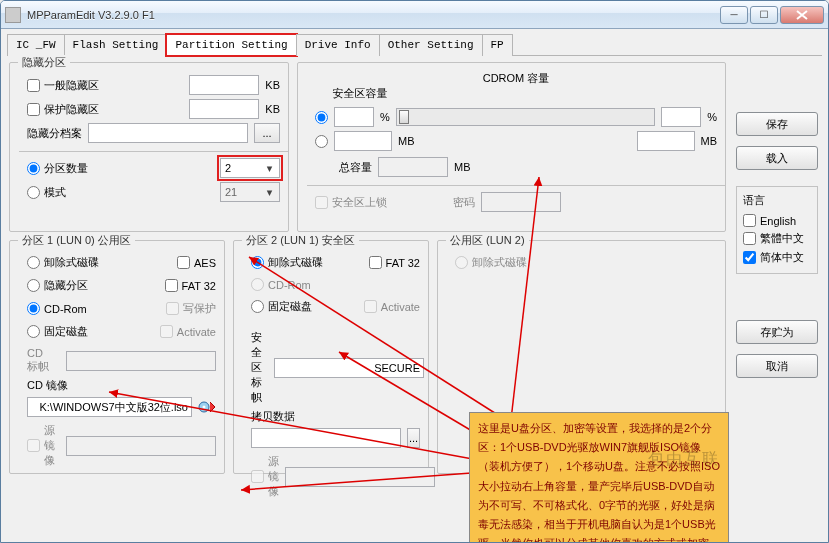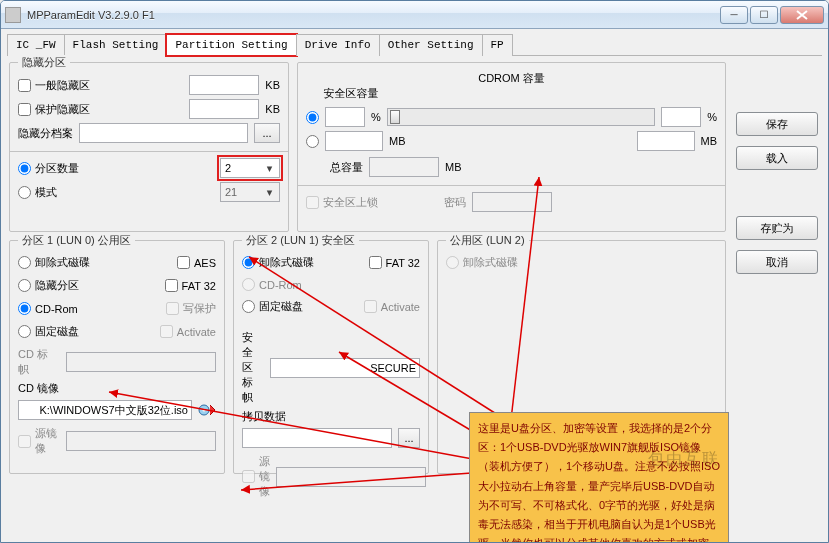--- a/index.html
+++ b/index.html
@@ -14,21 +14,21 @@
 .titlebar .btn.close svg { display:block; }
 
 .body { padding: 6px 8px 8px 8px; display: flex; gap: 8px; }
 
 .tabs { display: flex; border-bottom: 1px solid #b5b5b5; margin: 4px 6px 0 6px; }
 .tab { padding: 4px 8px; border: 1px solid #b5b5b5; border-bottom: none; background: #f0f0f0; color: #000; margin-right: -1px; position: relative; top: 1px; font-family: "Courier New", monospace; }
 .tab.active { background: #fff; border-bottom: 1px solid #fff; }
 .tab.highlighted { outline: 2px solid #e02020; outline-offset: -1px; }
 
 .row { display: flex; gap: 8px; }
-.group { border: 1px solid #c2c2c2; border-radius: 2px; padding: 8px 8px 6px 8px; background: #f0f0f0; position: relative; }
+.group { border: 1px solid #c2c2c2; border-radius: 2px; padding: 8px 8px 6px 17px; background: #f0f0f0; position: relative; }
 .group > .gtitle { position: absolute; top: -8px; left: 8px; background: #f0f0f0; padding: 0 4px; color: #333; }
 
 .check, .radio { display: inline-flex; align-items: center; gap: 4px; margin: 2px 0; }
 .check input, .radio input { width: 13px; height: 13px; }
 
 .txt { border: 1px solid #abadb3; background: #fff; height: 20px; padding: 1px 3px; text-align: right; }
 .txt.ro { background: #f0f0f0; }
 .select { border: 1px solid #abadb3; background: #fff; height: 20px; display: inline-flex; align-items: center; padding: 0 2px 0 4px; justify-content: space-between; }
 .select .arrow { width: 15px; text-align: center; color: #444; }
 .select.disabled { background: #f0f0f0; color: #666; }
@@ -329,20 +329,35 @@
 
     </div>
 
     <div class="sidepanel">
       <div class="btn-std">
           <span>保存</span>
         </div>
       <div class="btn-std">
           <span>载入</span>
         </div>
+      <div class="lang-group">
+        <span class="lbl">语言</span>
+        <label class="check">
+            <input type="checkbox" style="">
+            <span>English</span>
+          </label><br>
+        <label class="check">
+            <input type="checkbox" style="">
+            <span>繁體中文</span>
+          </label><br>
+        <label class="check">
+            <input type="checkbox" checked="" style="">
+            <span>简体中文</span>
+          </label>
+      </div>
       <div style="height:26px;"></div>
       <div class="btn-std">
           <span>存贮为</span>
         </div>
       <div class="btn-std">
           <span>取消</span>
         </div>
     </div>
   </div>
 </div>

